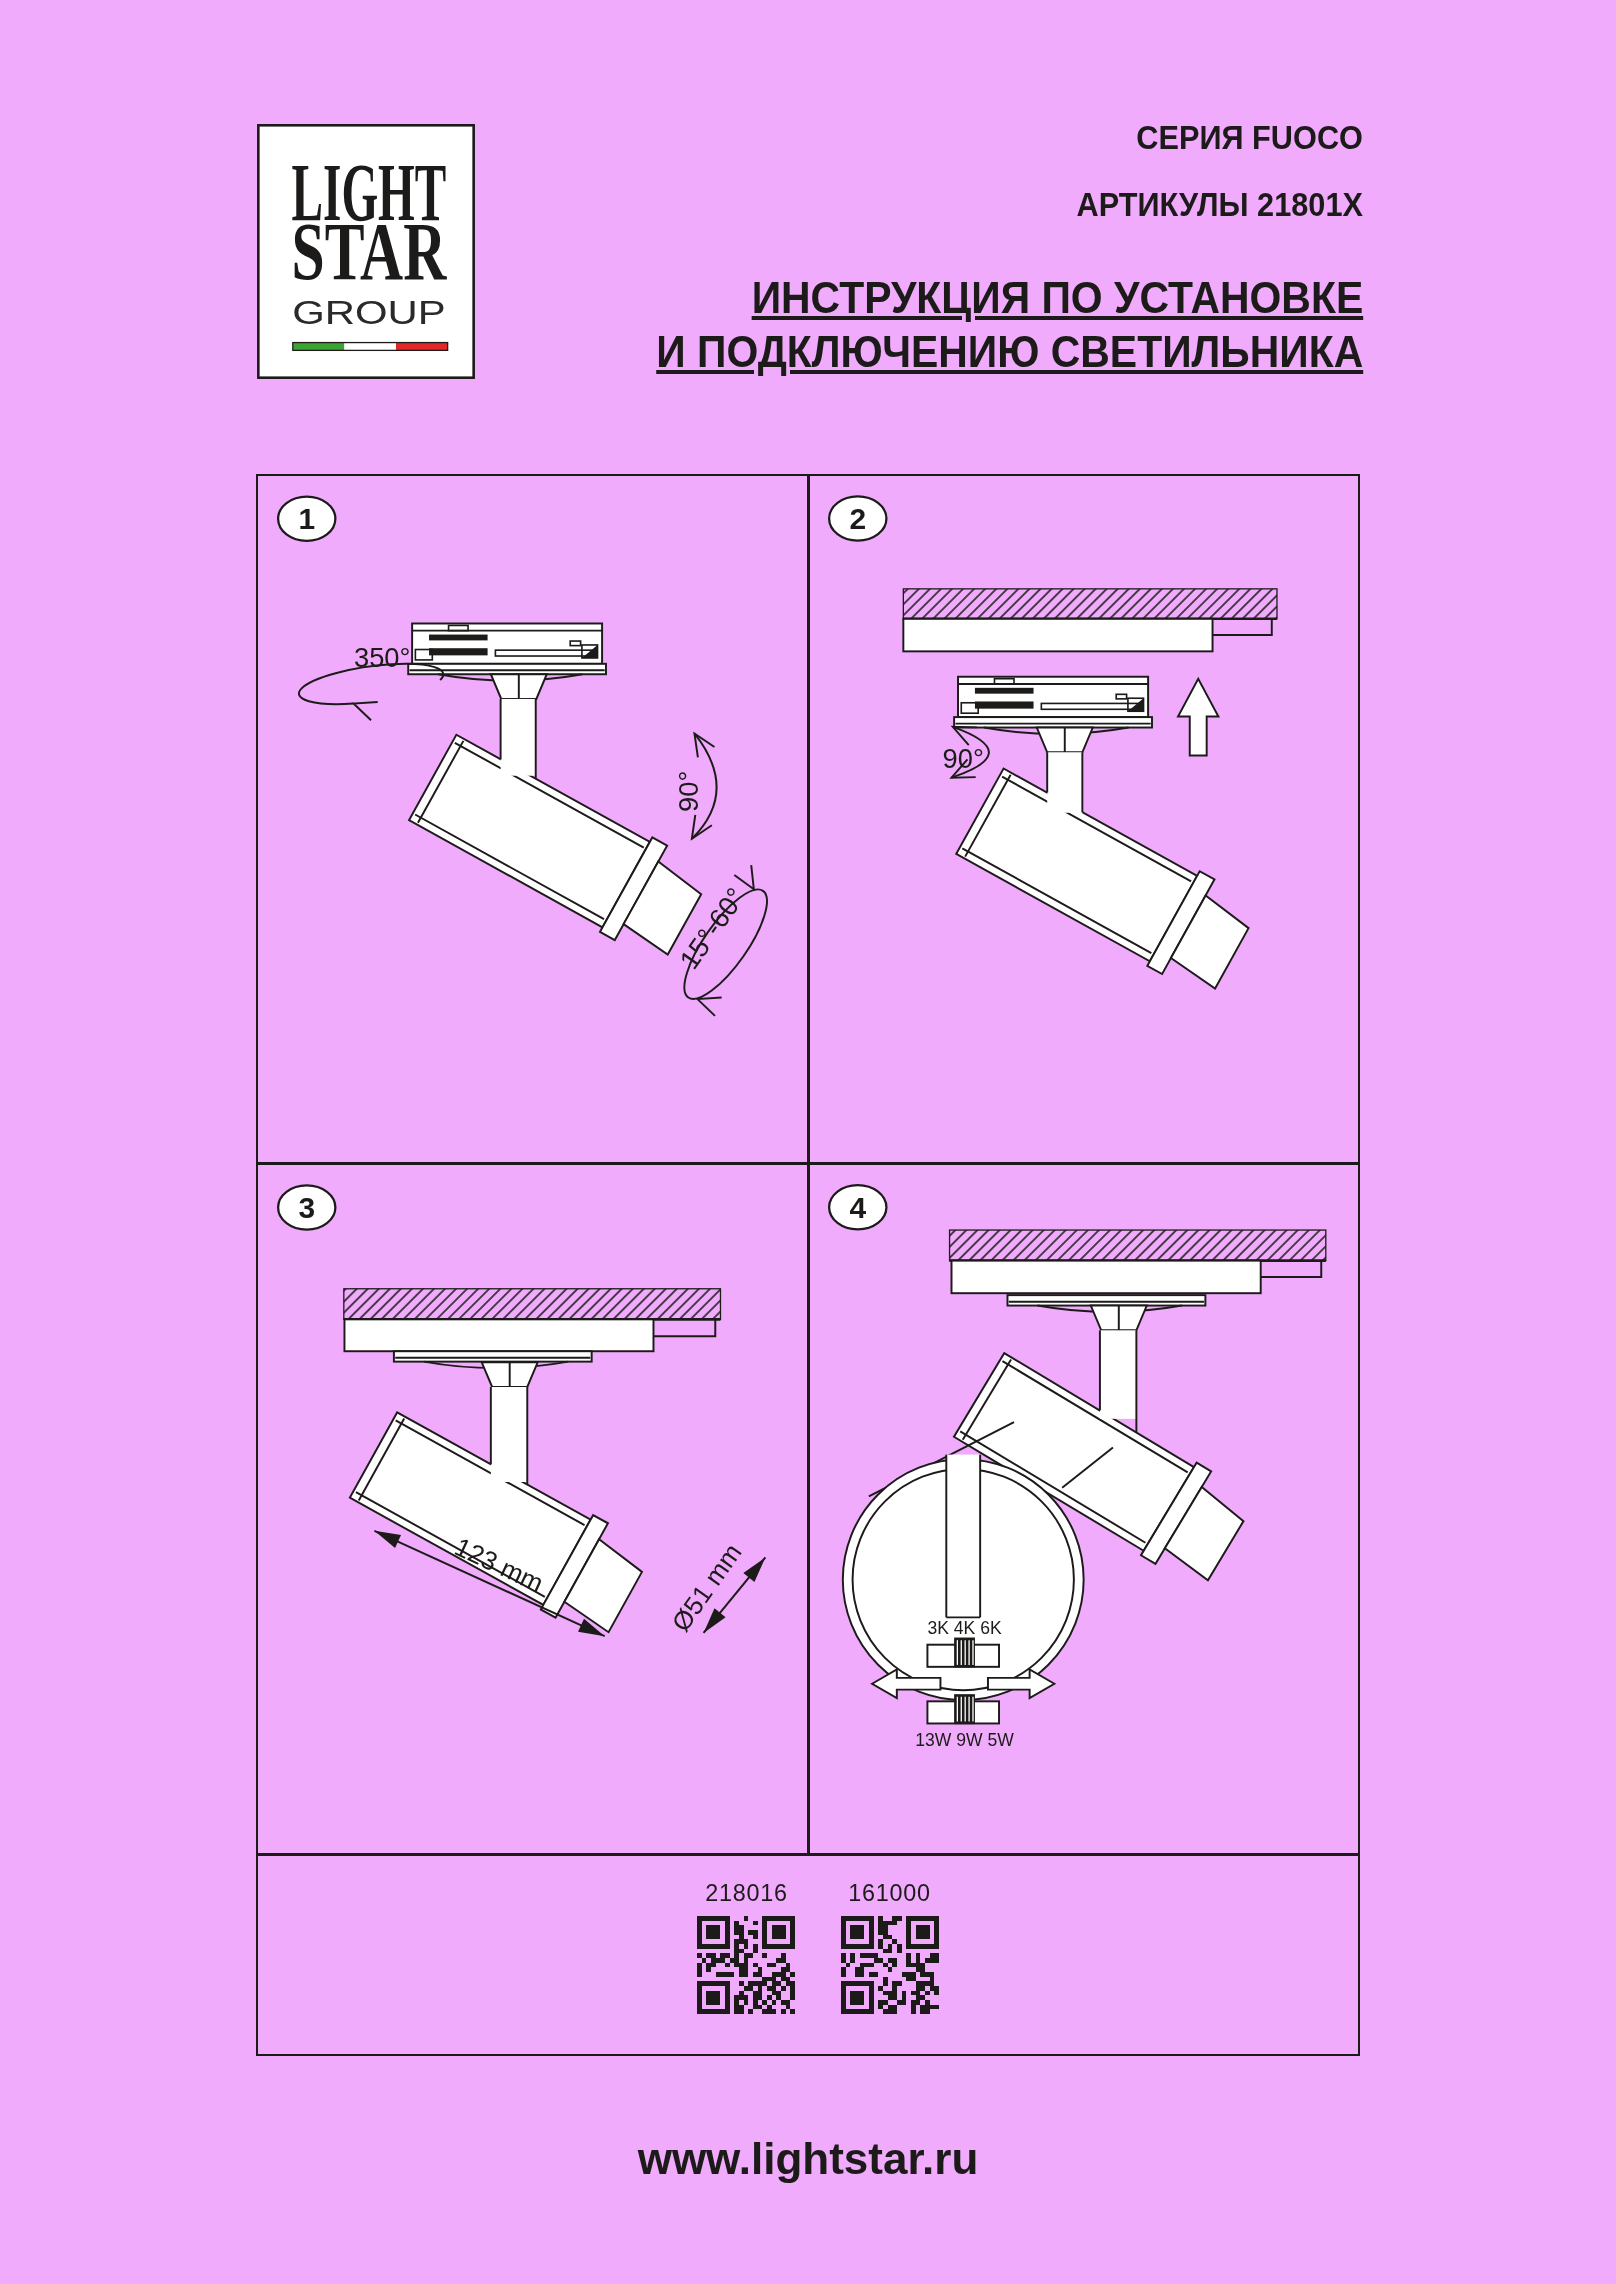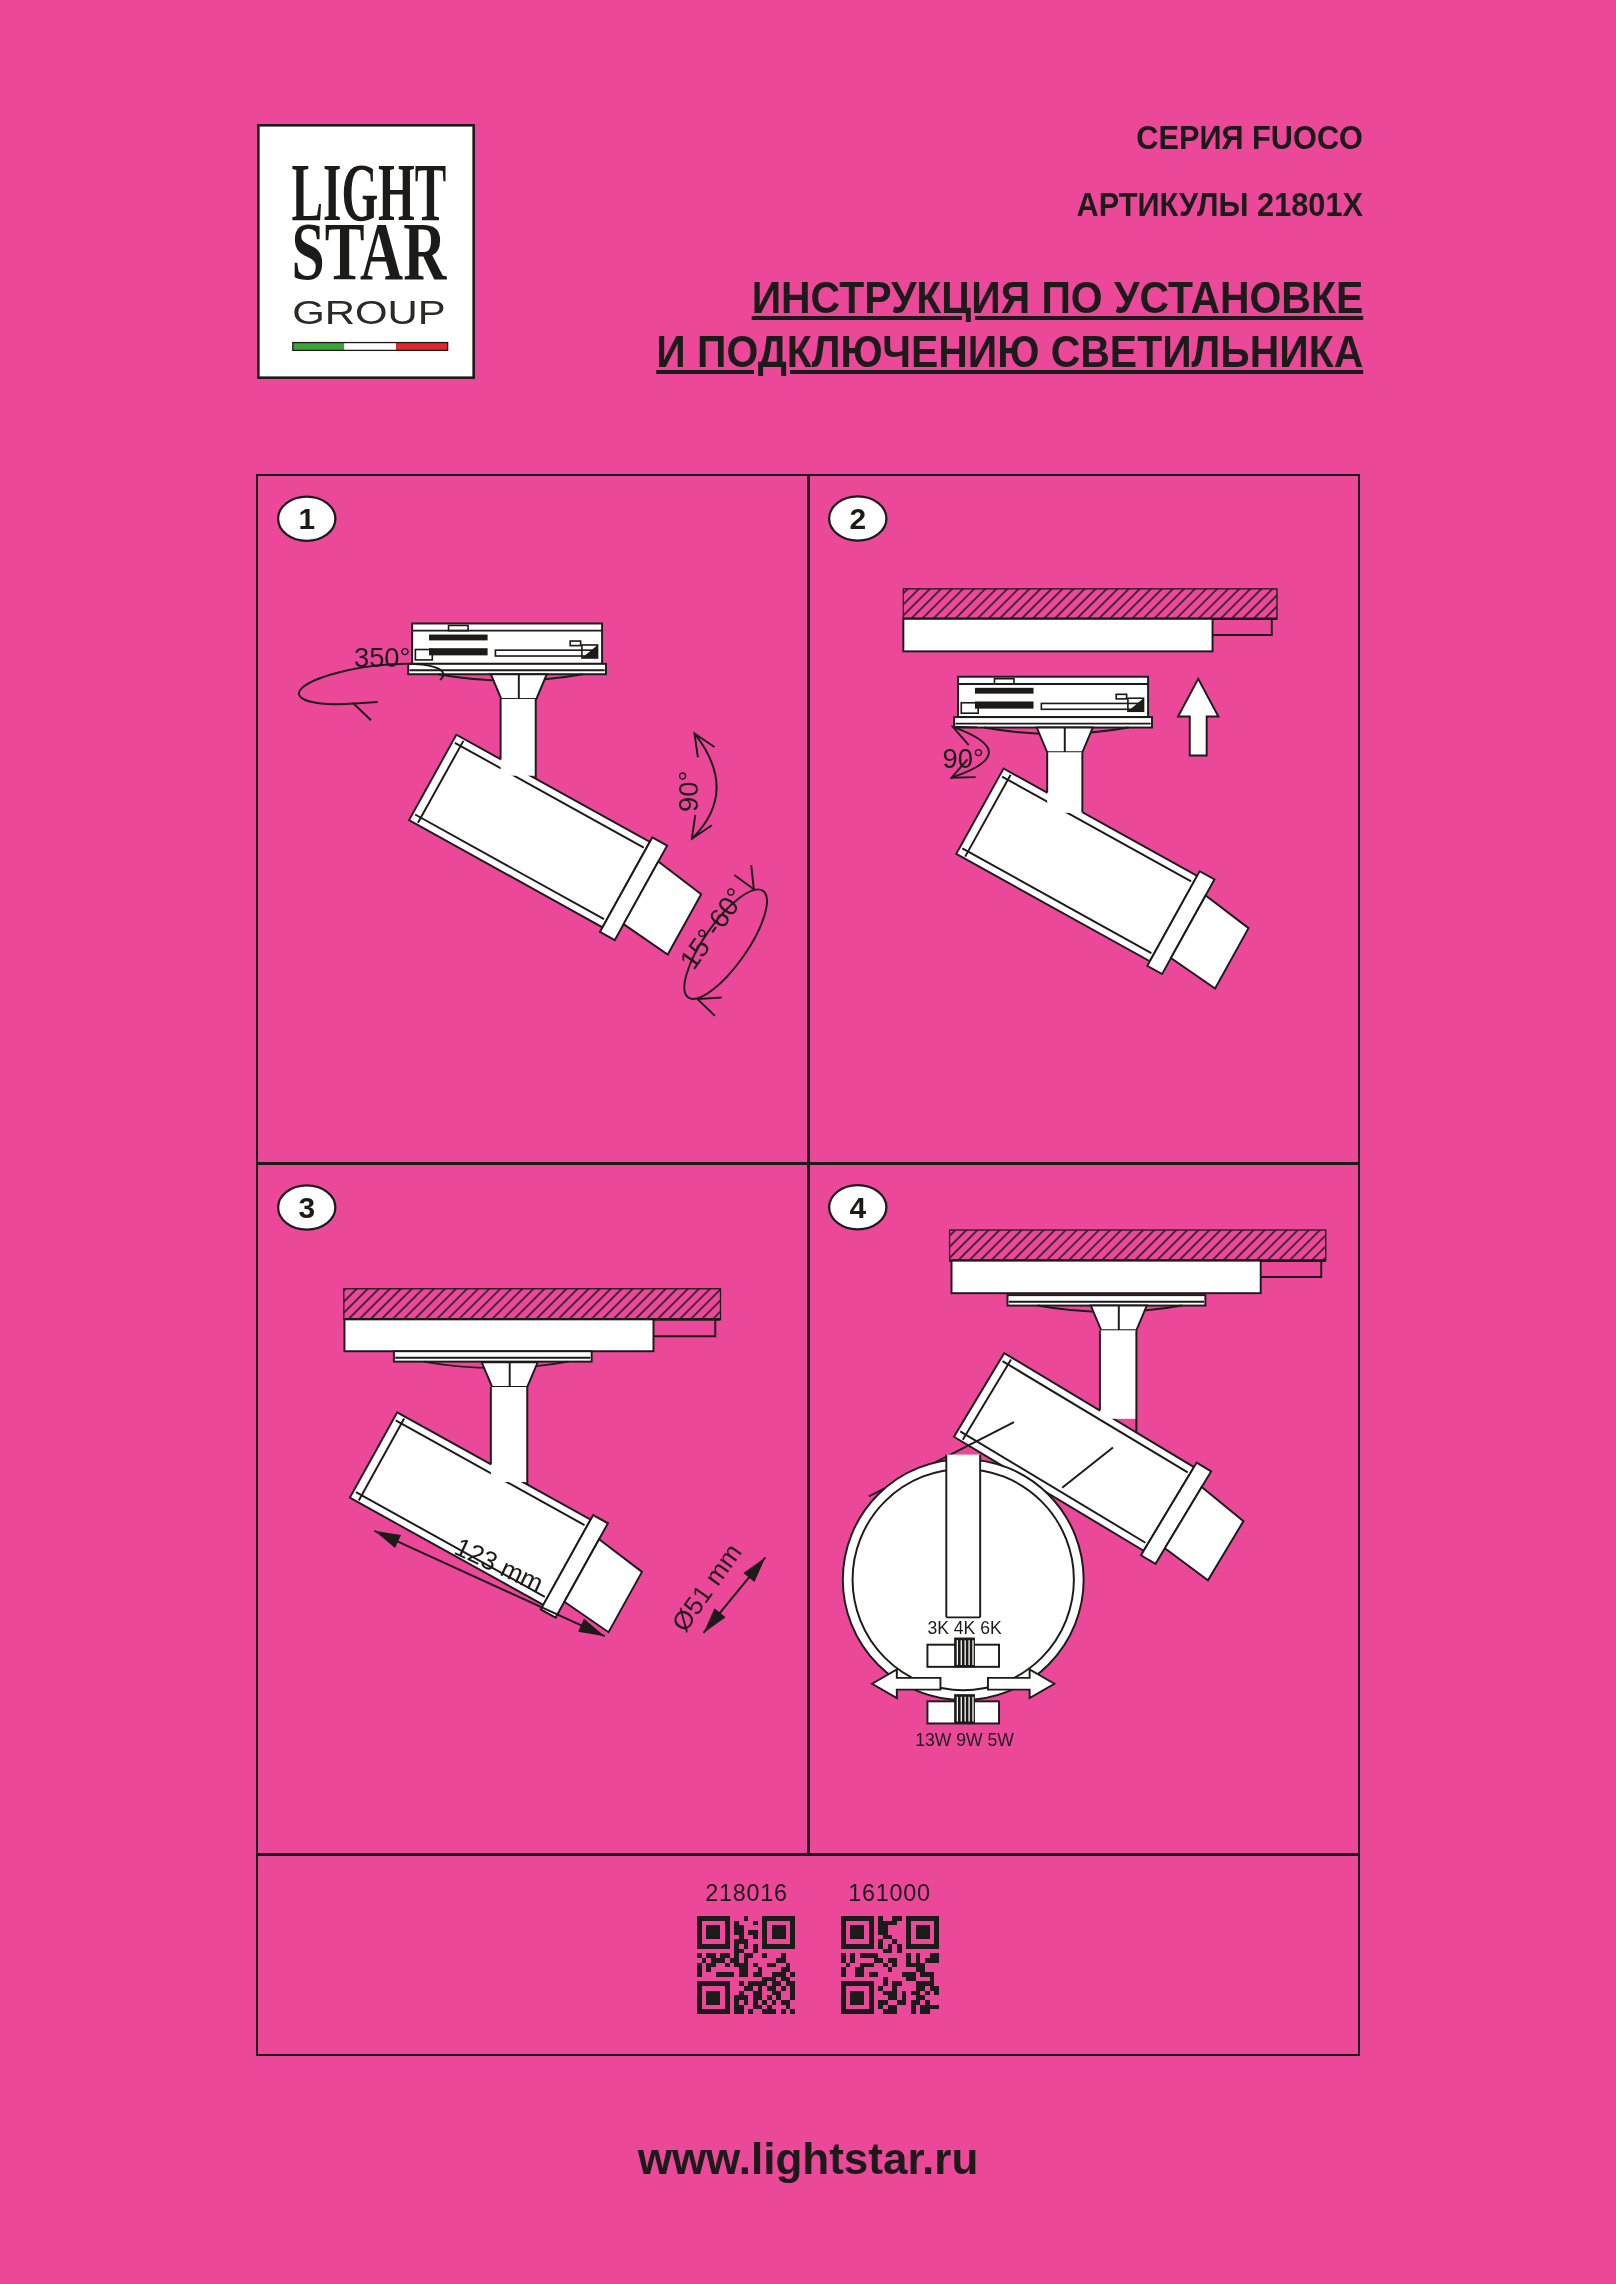--- a/index.html
+++ b/index.html
@@ -1,16 +1,16 @@
 <!DOCTYPE html>
 <html style="font-size:10.4px"><head>
 <meta charset="utf-8">
 <style>
   html,body{margin:0;padding:0;background:#e8e8e8;}
-  #page{position:relative;width:1616px;height:2284px;background:#ec4899;
+  #page{position:relative;width:1616px;height:2284px;background:#f0abfc;
         font-family:"Liberation Sans",sans-serif;color:#1c1b1a;overflow:hidden;}
 
   
   #logo-svg{position:absolute;left:257px;top:124px;}
 
   
   .hdr{position:absolute;right:253px;text-align:right;font-weight:bold;color:#1c1b1a;}
   .hdr span{display:block;transform:scaleX(.93);transform-origin:100% 50%;white-space:nowrap;}
   #hdr-series{top:104px;font-size:33px;line-height:67px;}
   #hdr-instr{top:271px;font-size:44px;line-height:54px;text-decoration:underline;}

